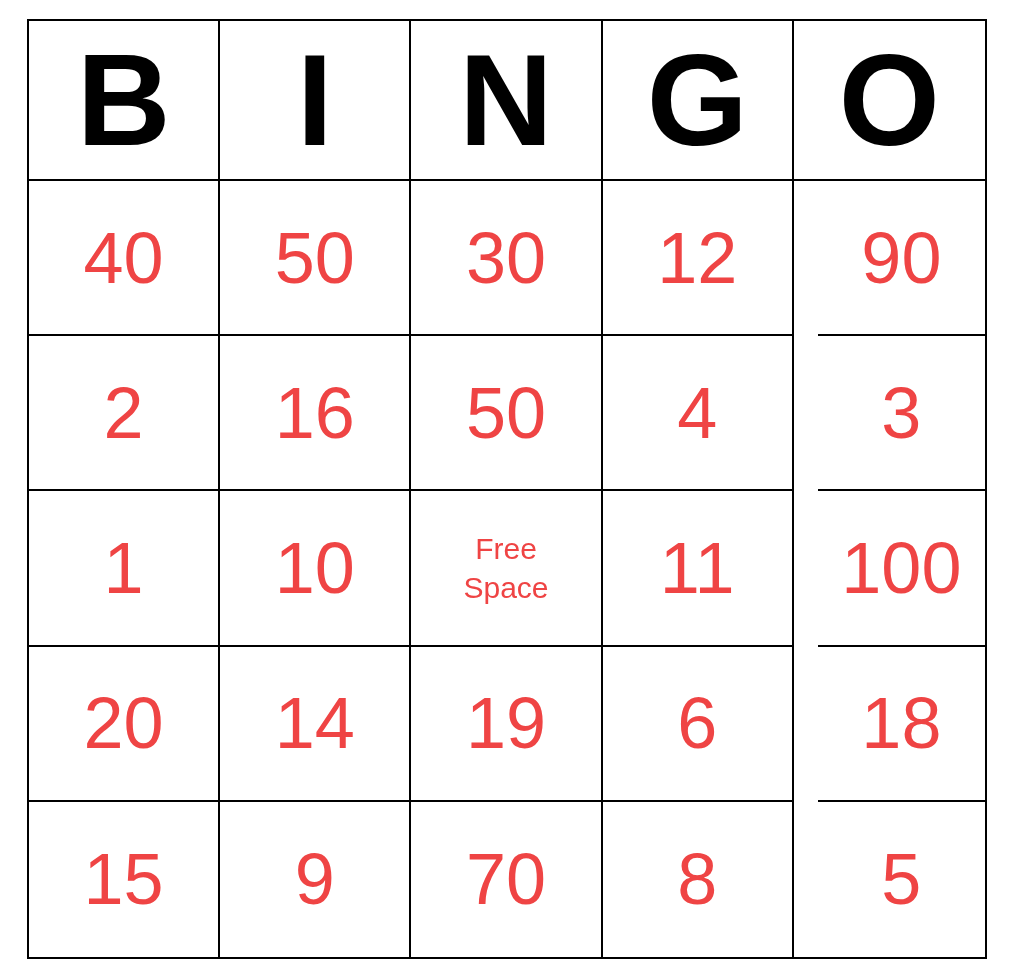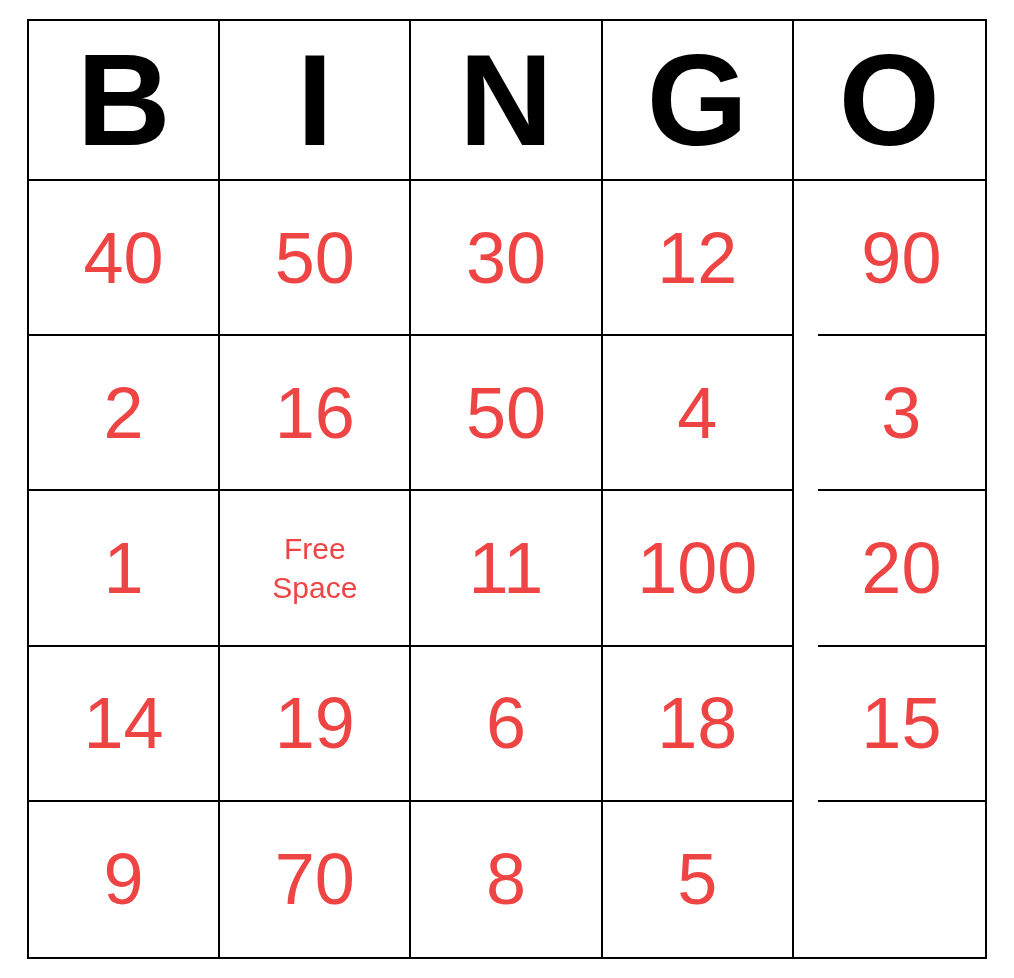--- a/index.html
+++ b/index.html
@@ -97,20 +97,21 @@
       <div class="bingo-cell">50</div>
       <div class="bingo-cell">30</div>
       <div class="bingo-cell">12</div>
       <div class="bingo-cell">90</div>
       <div class="bingo-cell">2</div>
       <div class="bingo-cell">16</div>
       <div class="bingo-cell">50</div>
       <div class="bingo-cell">4</div>
       <div class="bingo-cell">3</div>
       <div class="bingo-cell">1</div>
+      <div class="bingo-cell">10</div>
       <div class="bingo-cell free-space">Free<br>Space</div>
       <div class="bingo-cell">11</div>
       <div class="bingo-cell">100</div>
       <div class="bingo-cell">20</div>
       <div class="bingo-cell">14</div>
       <div class="bingo-cell">19</div>
       <div class="bingo-cell">6</div>
       <div class="bingo-cell">18</div>
       <div class="bingo-cell">15</div>
       <div class="bingo-cell">9</div>

